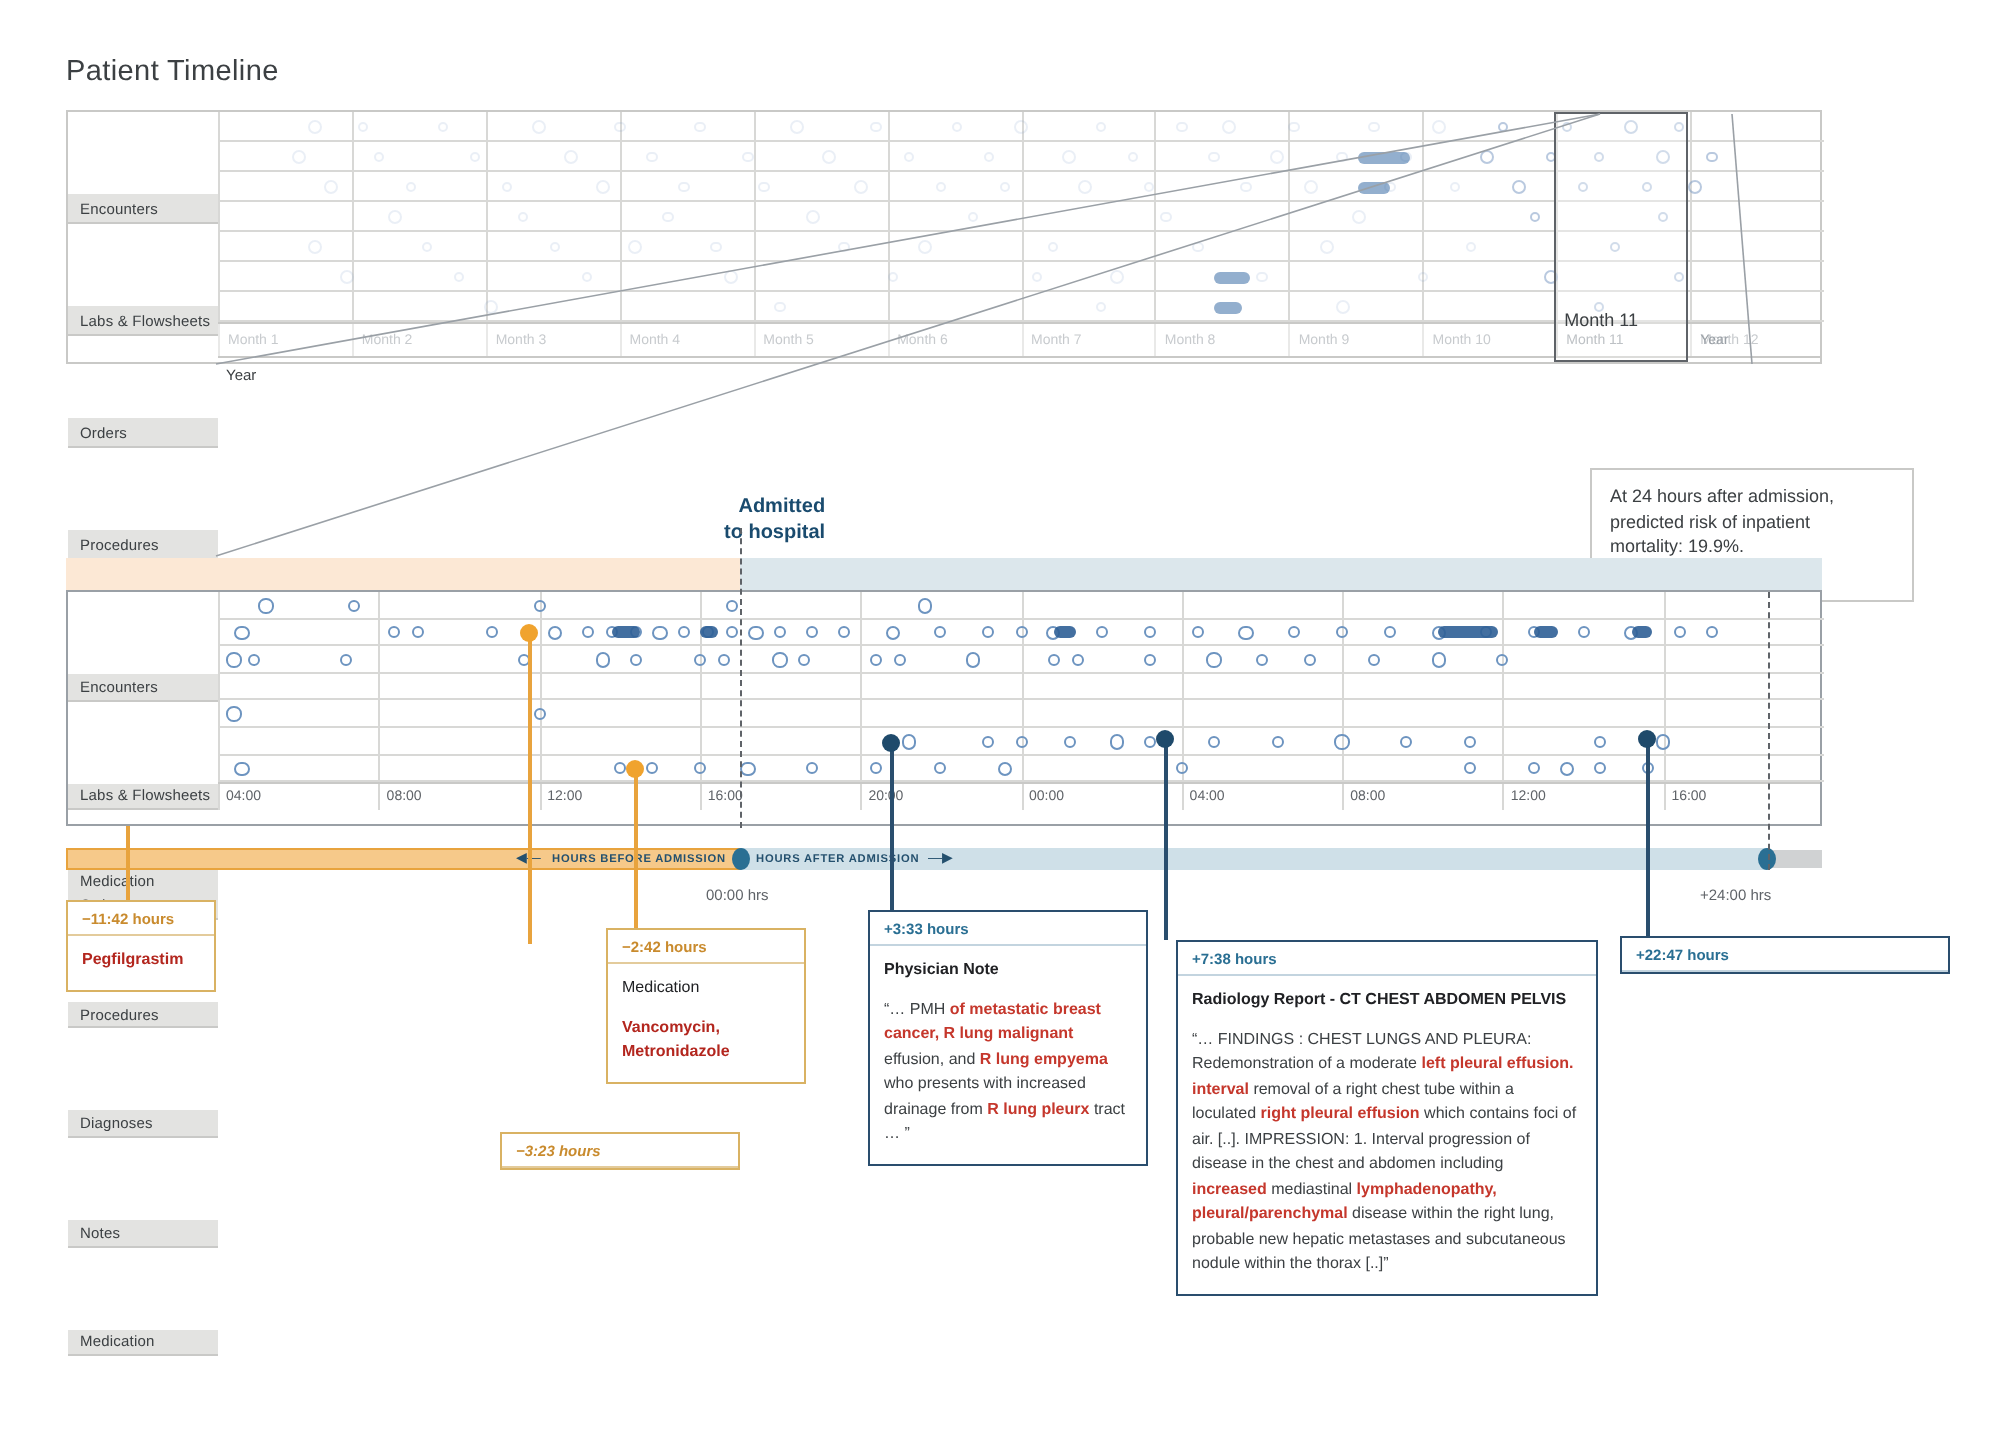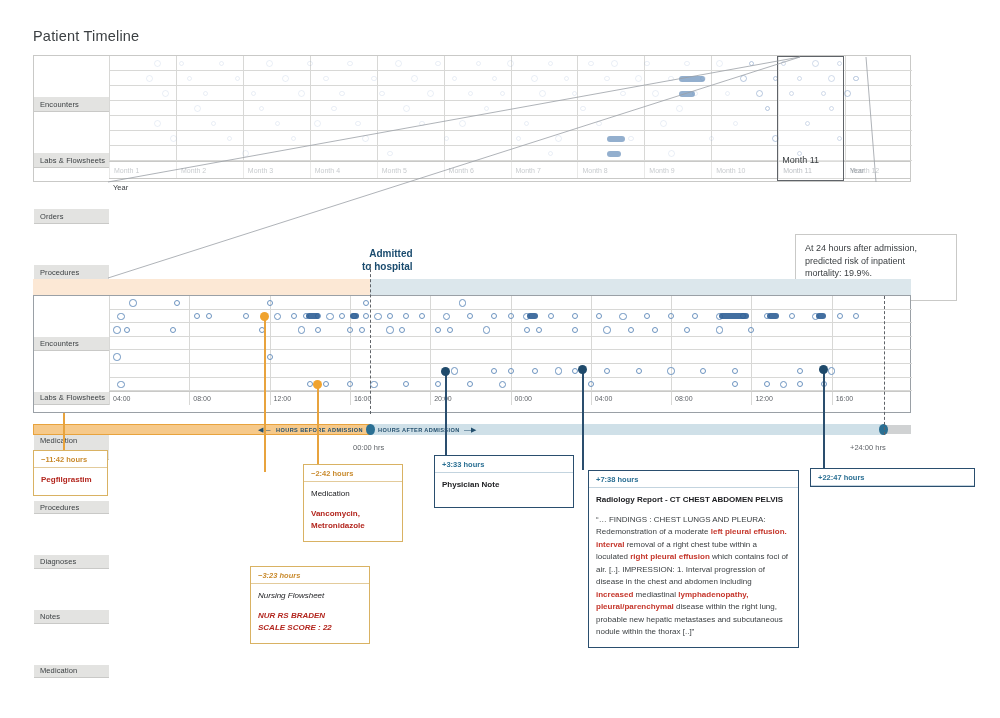--- a/index.html
+++ b/index.html
@@ -545,30 +545,27 @@
 <div class="card amber abs" id="card-medication" style="left:303px;top:464px;width:100px;">
   <div class="hdr">−2:42 hours</div>
   <div class="body">
     <span class="kind">Medication</span>
   <span class="quote"><b class="hl">Vancomycin,</b><br><b class="hl">Metronidazole</b></span>
     </div>
 </div>
 
 <div class="card amber abs" id="card-nursing" style="left:250px;top:566px;width:120px;font-style:italic;">
   <div class="hdr">−3:23 hours</div>
-  <div class="body">
-    <span class="kind">Nursing Flowsheet</span>
-  <span class="quote"><b class="hl">NUR RS BRADEN</b><br><b class="hl">SCALE SCORE : 22</b></span>
-    </div>
 </div>
 
 <div class="card navy abs" id="card-physician" style="left:434px;top:455px;width:140px;">
   <div class="hdr">+3:33 hours</div>
   <div class="body">
     <span class="kind">Physician Note</span>
+  <span class="quote"><span>“… PMH </span><b class="hl">of metastatic breast cancer, R lung malignant</b><span> effusion, and </span><b class="hl">R lung empyema</b><span> who presents with increased drainage from </span><b class="hl">R lung pleurx</b><span> tract … ”</span></span>
     </div>
 </div>
 
 <div class="card navy abs" id="card-radiology" style="left:588px;top:470px;width:211px;">
   <div class="hdr">+7:38 hours</div>
   <div class="body">
     <span class="kind">Radiology Report - CT CHEST ABDOMEN PELVIS</span>
   <span class="quote"><span>“…  FINDINGS : CHEST LUNGS AND PLEURA: Redemonstration of a moderate </span><b class="hl">left pleural effusion. interval</b><span> removal of a right chest tube within a loculated </span><b class="hl">right pleural effusion</b><span> which contains foci of air. [..]. IMPRESSION: 1. Interval progression of disease in the chest and abdomen including </span><b class="hl">increased</b><span> mediastinal </span><b class="hl">lymphadenopathy, pleural/parenchymal</b><span> disease within the right lung, probable new hepatic metastases and subcutaneous nodule within the thorax [..]”</span></span>
     </div>
 </div>

